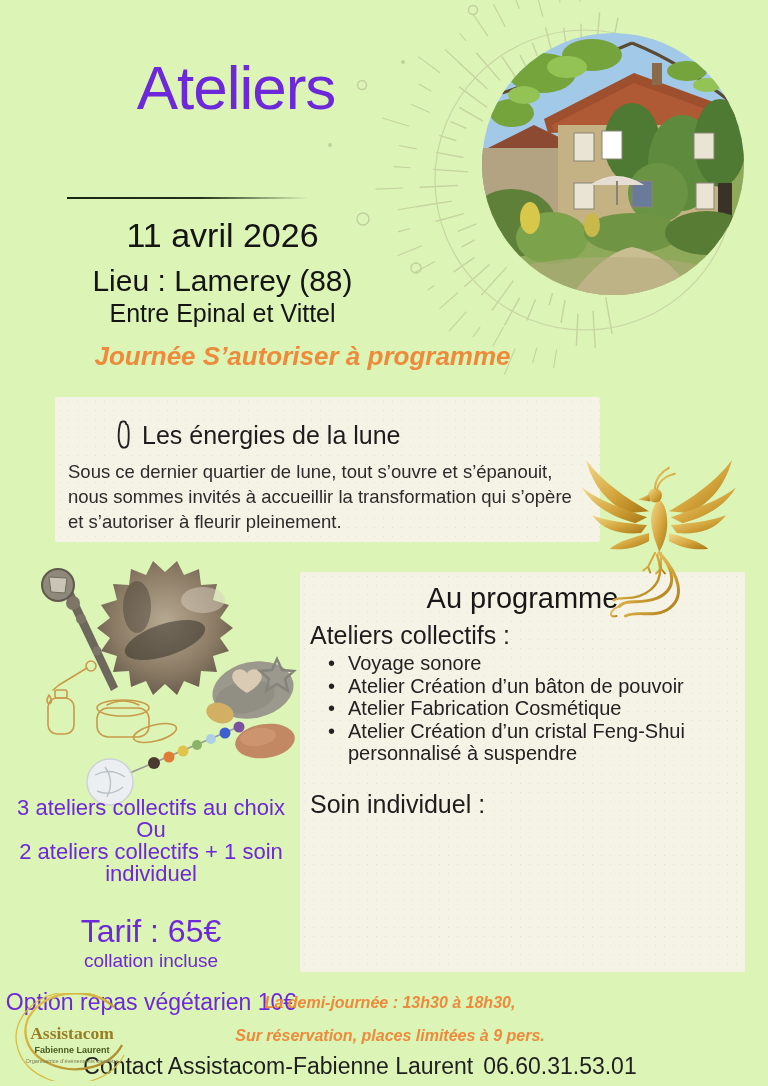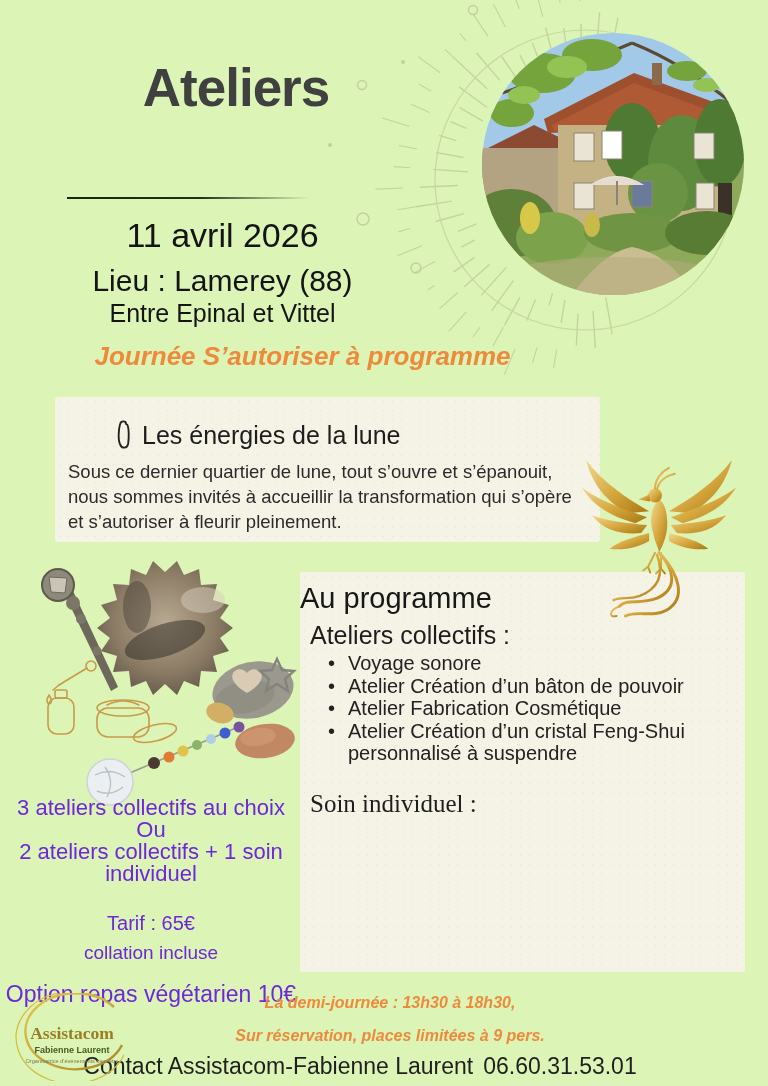--- a/index.html
+++ b/index.html
@@ -11,51 +11,51 @@
   .abs{position:absolute;}
   
   #deco-svg{position:absolute;left:0;top:0;pointer-events:none;}
   
   .photo-circle{
     position:absolute;left:482px;top:33px;width:262px;height:262px;
     border-radius:50%;overflow:hidden;
   }
   
   .title-block{left:0;top:56px;width:472px;text-align:center;}
-  .title-block h1{margin:0;font-size:53px;font-weight:700;line-height:63px;letter-spacing:-1px;color:#404040;}
+  .title-block h1{margin:0;font-size:62px;font-weight:400;line-height:63px;letter-spacing:-1px;color:#6d28d9;}
   .title-underline{left:67px;top:197px;width:242px;height:2px;
     background:linear-gradient(90deg,#18260f 0%,#223018 55%,rgba(34,48,24,0) 100%);}
   .date-line{left:0;top:216px;width:445px;text-align:center;font-size:34px;color:#141414;}
   .loc-line{left:0;top:264px;width:445px;text-align:center;font-size:30px;color:#141414;}
   .loc-sub{left:0;top:299px;width:445px;text-align:center;font-size:25px;color:#141414;}
   .tagline{left:0;top:341px;width:605px;text-align:center;
     font-size:26px;font-weight:bold;font-style:italic;color:#ed8a3c;}
   
   .panel{
     background-color:#f5f2e6;
     background-image:radial-gradient(rgba(120,110,85,.13) .7px,transparent .9px);
     background-size:9px 9px;border-radius:2px;
   }
   .energies{left:55px;top:397px;width:545px;height:145px;}
   .energies-head{display:flex;align-items:center;gap:10px;padding:20px 0 0 60px;}
   .energies-head .t{font-size:25px;color:#1d1d1d;}
   .energies-body{padding:6px 14px 0 13px;font-size:18.5px;line-height:25px;color:#2b2b2b;}
   
   .program{left:300px;top:572px;width:445px;height:400px;}
-  .program h2{margin:10px 0 0 0;font-size:29px;font-weight:400;color:#171717;}
+  .program h2{margin:10px 0 0 0;text-align:center;font-size:29px;font-weight:400;color:#171717;}
   .prog-section{margin:6px 0 0 10px;}
-  .prog-section.second{margin-top:25px;font-family:Liberation Serif, serif;}
+  .prog-section.second{margin-top:25px;}
   .prog-heading{font-size:25px;color:#1d1d1d;}
   .prog-list{list-style:none;margin:2px 0 0 14px;padding:0;width:362px;}
   .prog-list li{position:relative;padding-left:24px;font-size:20px;line-height:22.5px;color:#222;}
   .prog-list li::before{content:"•";position:absolute;left:4px;top:0;font-size:20px;}
   
   .pricing{left:5px;top:797px;width:292px;text-align:center;color:#6d28d9;}
   .pricing .choice{font-size:22px;line-height:22px;}
-  .pricing .tarif{margin-top:20px;font-size:20px;line-height:36px;}
+  .pricing .tarif{margin-top:28px;font-size:32px;line-height:36px;}
   .pricing .note{font-size:19px;line-height:24px;}
   .pricing .meal{margin-top:16px;font-size:23px;}
   
   .footer-orange{left:60px;top:986px;width:660px;text-align:center;
     font-size:16px;line-height:33px;font-weight:bold;font-style:italic;color:#ed8a3c;}
   .footer-contact{left:40px;top:1053px;width:640px;text-align:center;font-size:23px;color:#1f1f1f;}
   .footer-contact span{padding:0 5px;}
   
   .logo{left:10px;top:993px;width:125px;height:88px;}
 </style>

